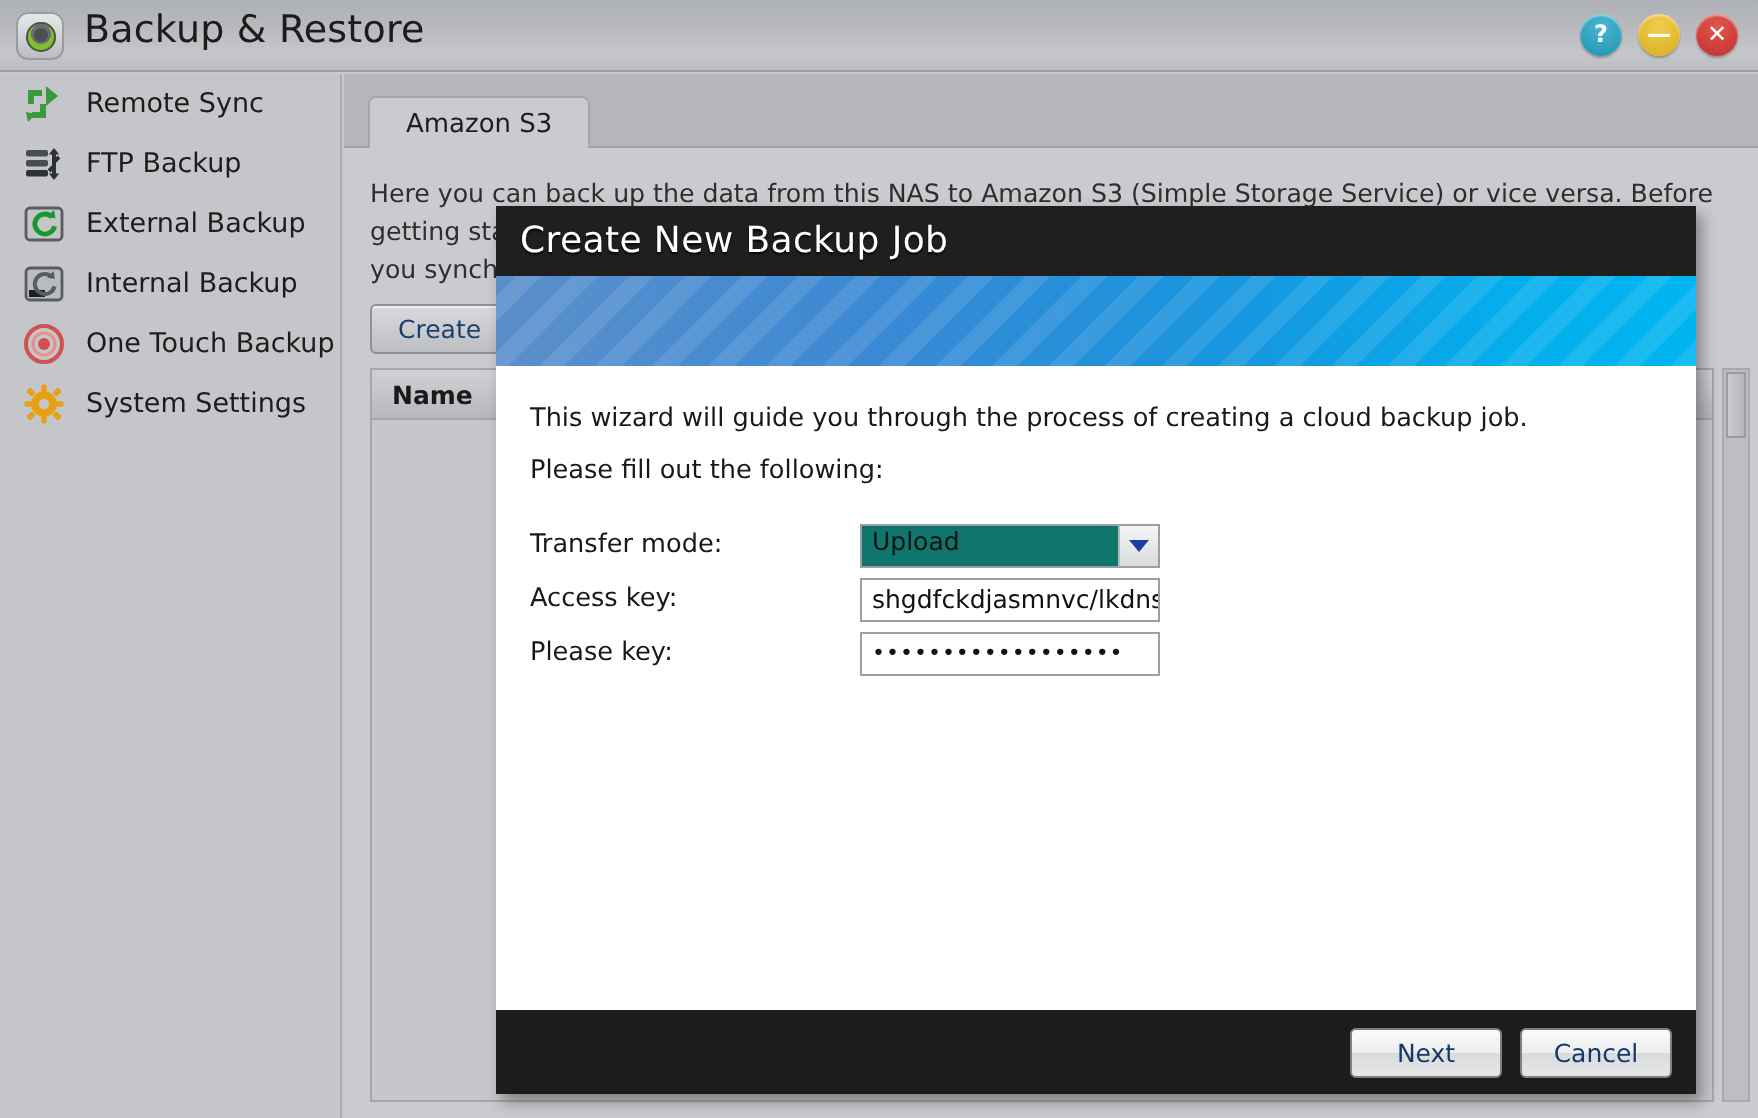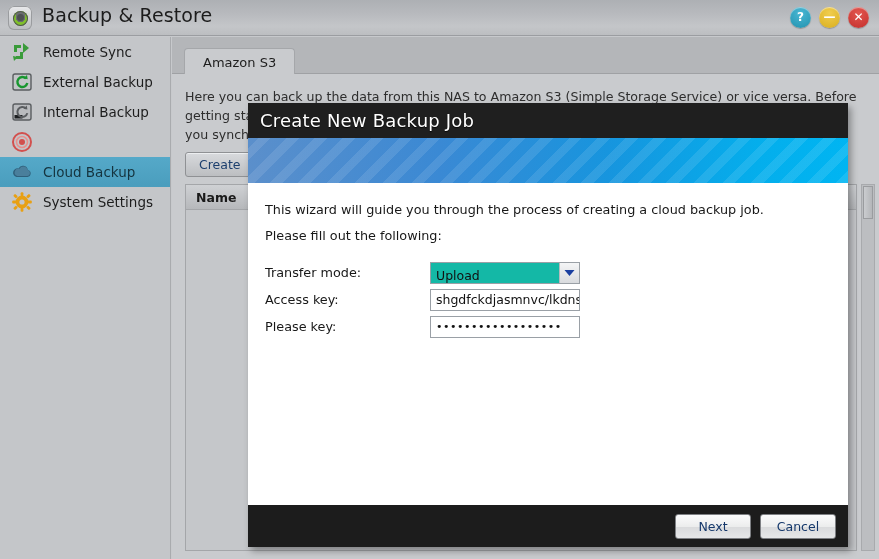--- a/index.html
+++ b/index.html
@@ -150,22 +150,22 @@
       linear-gradient(to right, #5b8fcb 0%, #3a89d4 32%, #1795de 60%, #04aeec 85%, #00b5f2 100%);
   }
   .dlg-body { position: absolute; left: 0; right: 0; top: 80px; bottom: 42px; background: #fff; }
   .dlg-line1 { position: absolute; left: 17px; top: 19px; font-size: 12.8px; color: #181818; }
   .dlg-line2 { position: absolute; left: 17px; top: 45px; font-size: 12.8px; color: #181818; }
   .form { position: absolute; left: 17px; top: 76px; }
   .frow { display: flex; align-items: center; height: 27px; margin-bottom: 0px; }
   .flabel { width: 165px; font-size: 12.8px; color: #181818; }
   .fctl { position: relative; width: 150px; }
   .f-select {
-    height: 22px; border: 1px solid #9aa0a6; background: #14b8a6;
-    display: flex; align-items: flex-end; font-size: 12.5px; color: #111;
+    height: 22px; border: 1px solid #9aa0a6; background: #0f766e;
+    display: flex; align-items: flex-start; font-size: 12.5px; color: #111;
     padding-left: 5px;
   }
   .f-arrow {
     position: absolute; right: 1px; top: 1px; width: 20px; height: 20px;
     background: linear-gradient(to bottom, #f4f5f6, #d9dbde);
     border-left: 1px solid #b7babd;
     display: flex; align-items: center; justify-content: center;
   }
   .f-arrow svg { display: block; }
   .f-input {
@@ -216,20 +216,30 @@
     <div class="side-item">
       <svg class="side-ico" viewBox="0 0 22 22">
         <path d="M3 4h7v3H6v4H3z" fill="#3a9b3a"></path>
         <path d="M12 18H5v-3h4v-4h3z" fill="#3a9b3a"></path>
         <path d="M12 2l6 5-6 5z" fill="#3a9b3a"></path>
         <path d="M3 20l-1-5 5 1z" fill="#3a9b3a"></path>
       </svg>
       <span>Remote Sync</span>
     </div>
 
+    <div class="side-item">
+      <svg class="side-ico" viewBox="0 0 22 22">
+        <rect x="2" y="4" width="11" height="3.2" rx="1" fill="#4a4d50"></rect>
+        <rect x="2" y="9" width="11" height="3.2" rx="1" fill="#4a4d50"></rect>
+        <rect x="2" y="14" width="11" height="3.2" rx="1" fill="#2f3234"></rect>
+        <path d="M16 4v6l2.5-2.5M16 18v-6l-2.5 2.5" stroke="#2f3234" stroke-width="2" fill="none"></path>
+        <path d="M16 3l2.6 3.2h-5.2zM16 19l-2.6-3.2h5.2z" fill="#2f3234"></path>
+      </svg>
+      <span>FTP Backup</span>
+    </div>
 
     <div class="side-item">
       <svg class="side-ico" viewBox="0 0 22 22">
         <rect x="2" y="3" width="18" height="16" rx="2" fill="#c3c5c8" stroke="#5a5d60" stroke-width="1.4"></rect>
         <path d="M15 7.5a5 5 0 1 0 1.3 4.6" stroke="#18962f" stroke-width="2.4" fill="none"></path>
         <path d="M16 4l.7 4.2-4.2-.9z" fill="#18962f"></path>
       </svg>
       <span>External Backup</span>
     </div>
 
@@ -242,29 +252,23 @@
       </svg>
       <span>Internal Backup</span>
     </div>
 
     <div class="side-item">
       <svg class="side-ico" viewBox="0 0 22 22">
         <circle cx="11" cy="11" r="9" fill="none" stroke="#d2504e" stroke-width="2"></circle>
         <circle cx="11" cy="11" r="5.5" fill="none" stroke="#e88f8d" stroke-width="1.6"></circle>
         <circle cx="11" cy="11" r="3" fill="#d2504e"></circle>
       </svg>
-    </div>
-
-    <div class="side-item active">
-      <svg class="side-ico" viewBox="0 0 22 22">
-        <path d="M5.5 16h11a3.6 3.6 0 0 0 .3-7.1 5 5 0 0 0-9.3-1.5A3.8 3.8 0 0 0 5.5 16z" fill="#2f5f7a"></path>
-        <path d="M6.3 15h10a3 3 0 0 0 .4-5.9 4.4 4.4 0 0 0-8.2-1.3A3.2 3.2 0 0 0 6.3 15z" fill="#4a7f9c"></path>
-      </svg>
-      <span>Cloud Backup</span>
-    </div>
+      <span>One Touch Backup</span>
+    </div>
+
 
     <div class="side-item">
       <svg class="side-ico" viewBox="0 0 22 22">
         <g fill="#e8a013">
           <circle cx="11" cy="11" r="6.4"></circle>
           <rect x="9.6" y="1.2" width="2.8" height="4" rx="1"></rect>
           <rect x="9.6" y="16.8" width="2.8" height="4" rx="1"></rect>
           <rect x="1.2" y="9.6" width="4" height="2.8" rx="1"></rect>
           <rect x="16.8" y="9.6" width="4" height="2.8" rx="1"></rect>
           <rect x="3.1" y="3.1" width="2.8" height="4" rx="1" transform="rotate(-45 4.5 5.1)"></rect>

